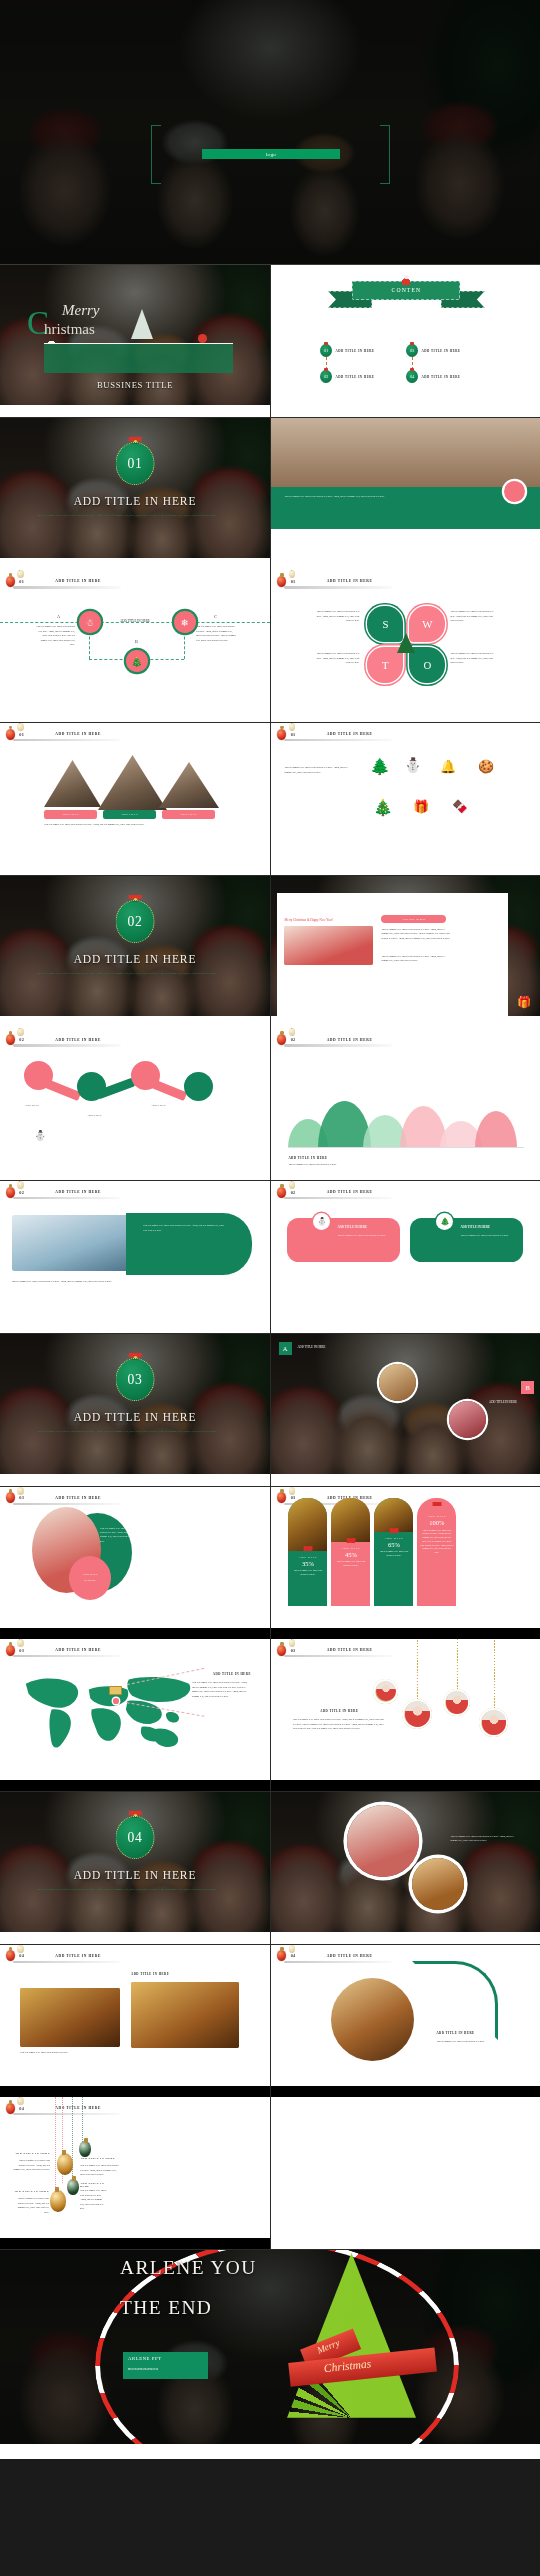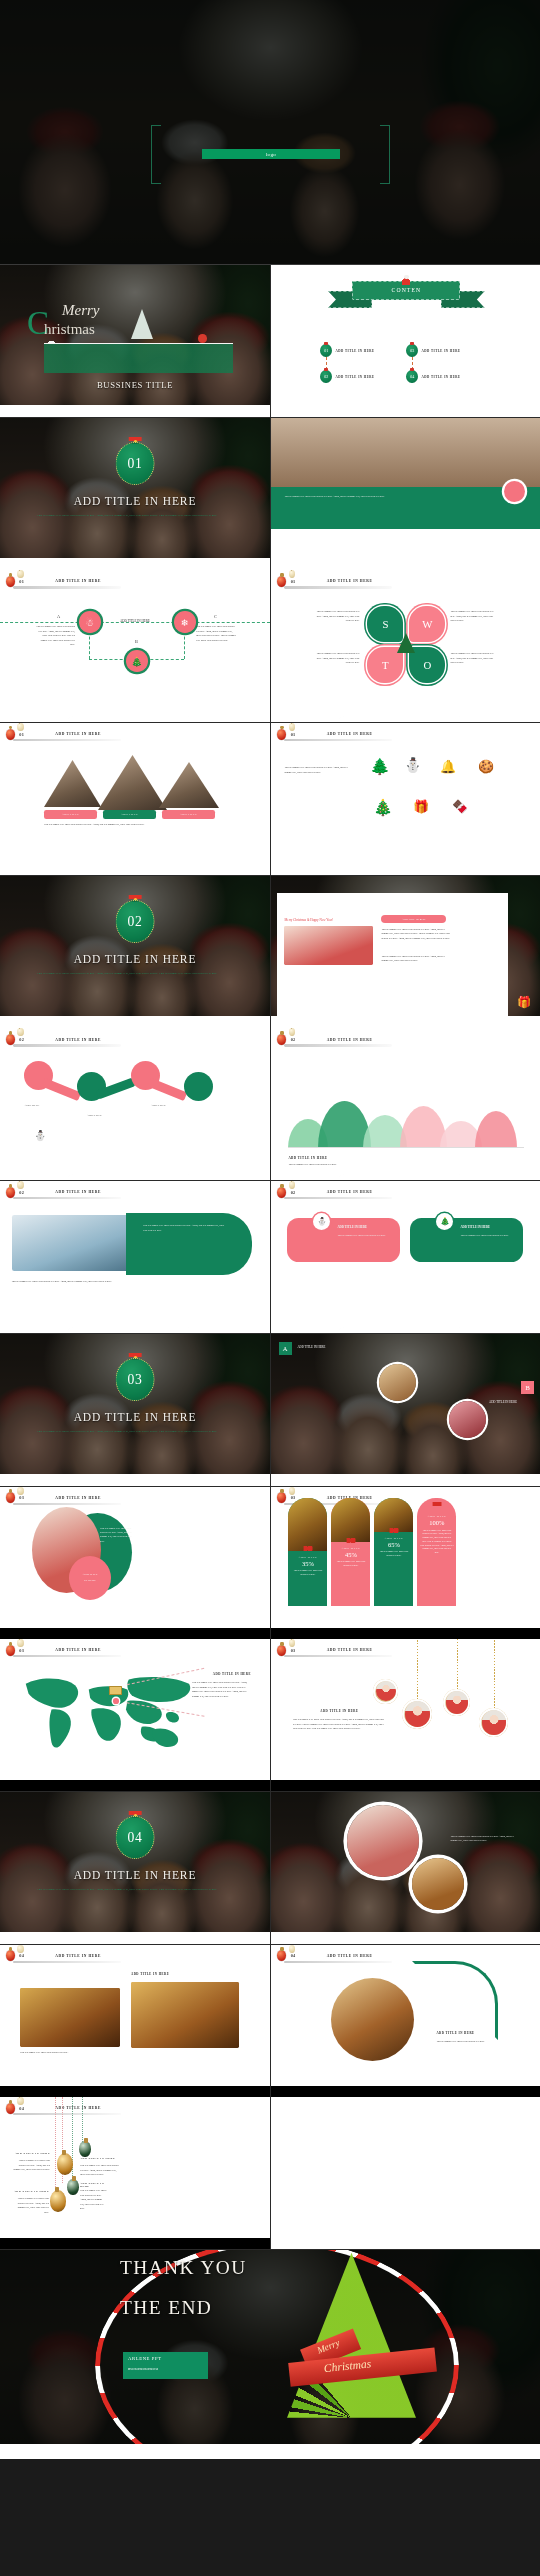--- a/index.html
+++ b/index.html
@@ -887,21 +887,21 @@
       <div class="snow-black"></div>
     </div>
 
     <div class="slide"></div>
   </div>
 </div>
 
 <div id="final">
   <div class="photo dark"></div>
   <div class="candy-oval"></div>
-  <div class="ty1">THANK YOU</div>
+  <div class="ty1">ARLENE YOU</div>
   <div class="ty2">THE END</div>
   <div class="ty-box">
     <div>ARLENE PPT</div>
     <div>moumoumou</div>
   </div>
   <div class="big-tree"></div>
   <div class="merry-rib">
     <div class="r1"></div>
     <div class="r2"></div>
     <div class="m">Merry</div>

